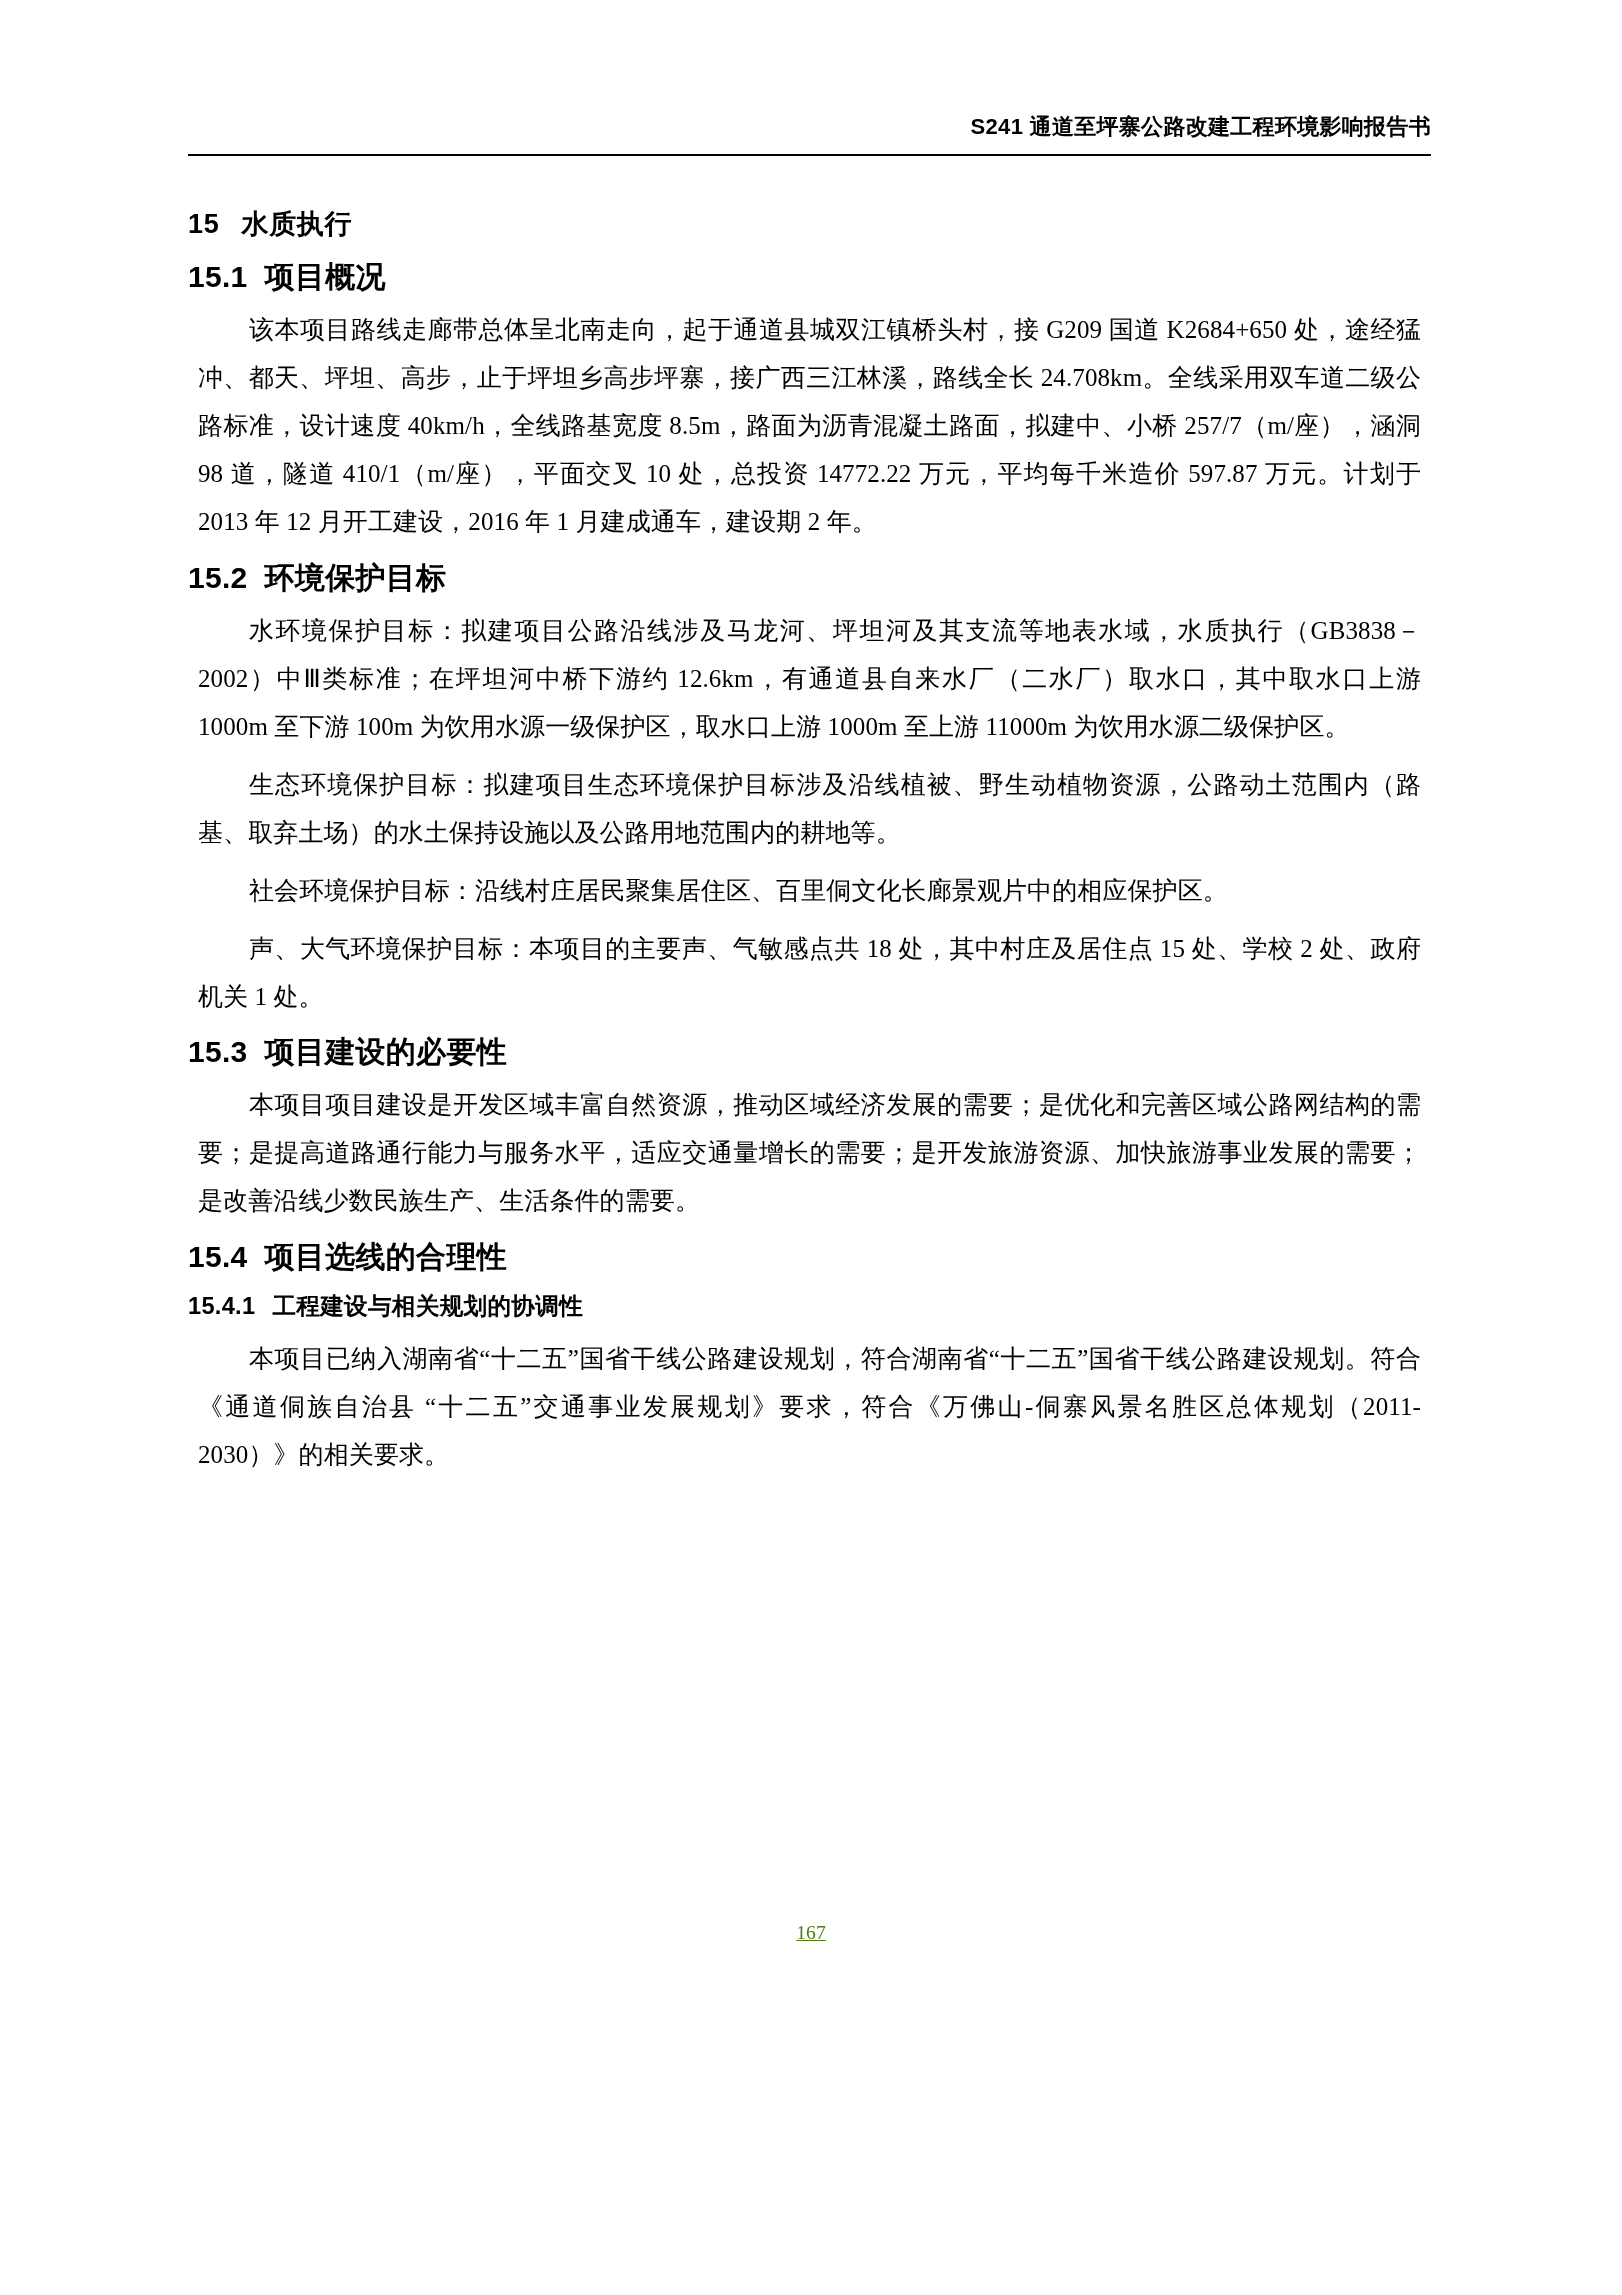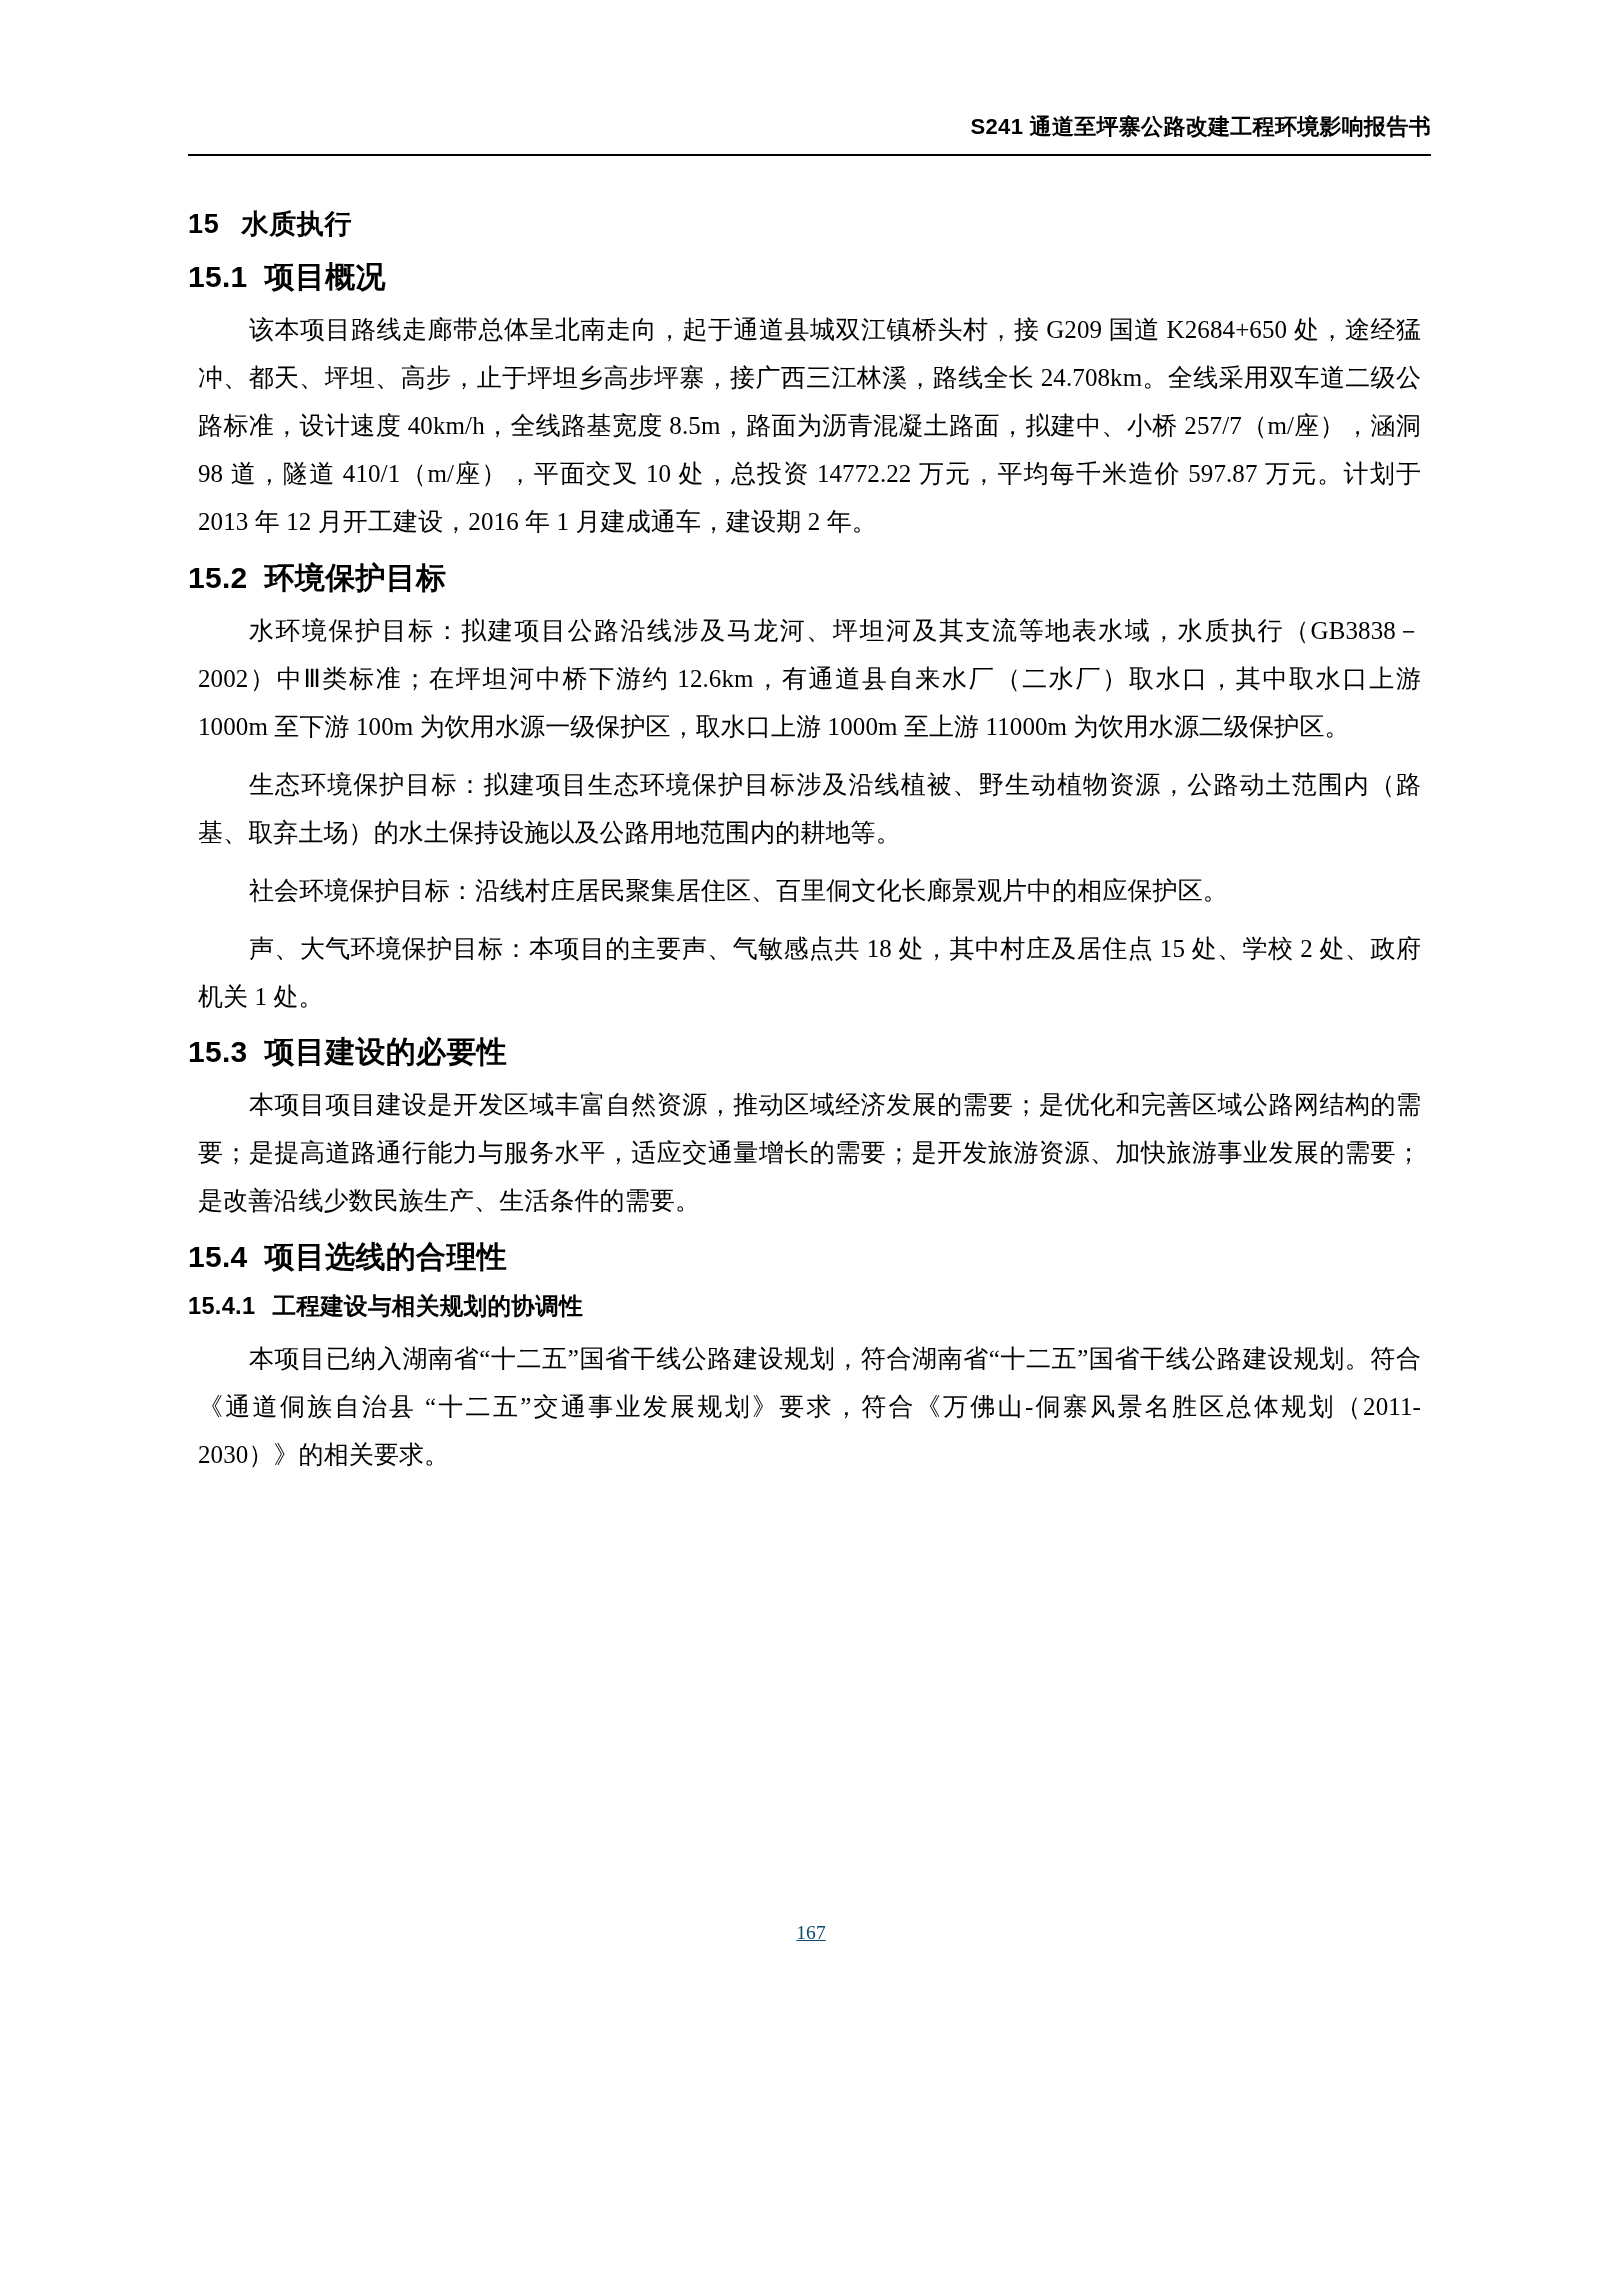--- a/index.html
+++ b/index.html
@@ -90,21 +90,21 @@
     letter-spacing: 0.1px;
   }
   .footer-page {
     position: absolute;
     left: 0;
     right: 0;
     bottom: 98px;
     text-align: center;
     font-family: "Liberation Serif", serif;
     font-size: 19.6px;
-    color: #0c4a6e;
+    color: #4d7c0f;
     text-decoration: underline;
   }
 </style>
 </head>
 <body>
 
 <div class="page">
   <div class="page-inner">
 
     <div class="header">

